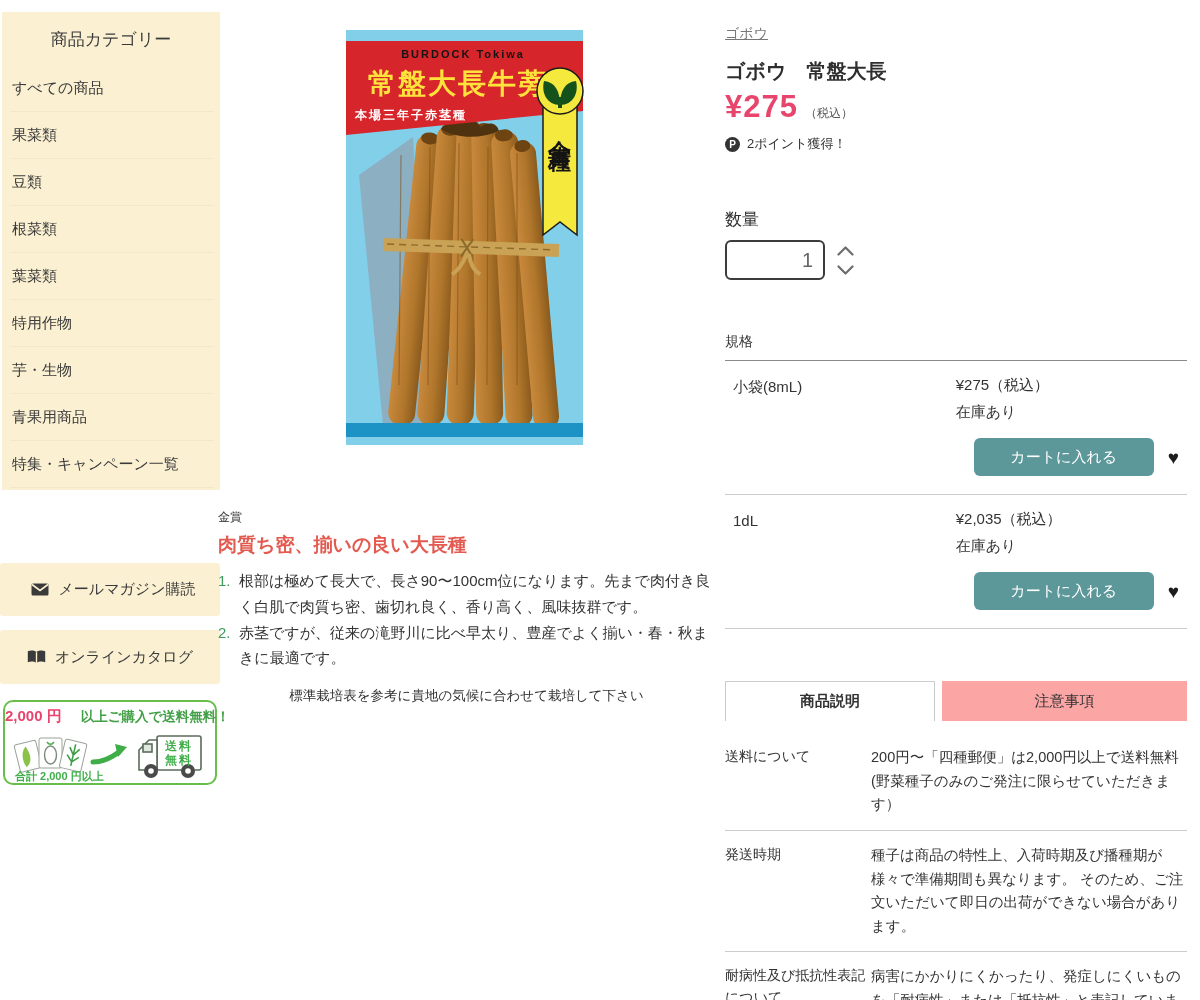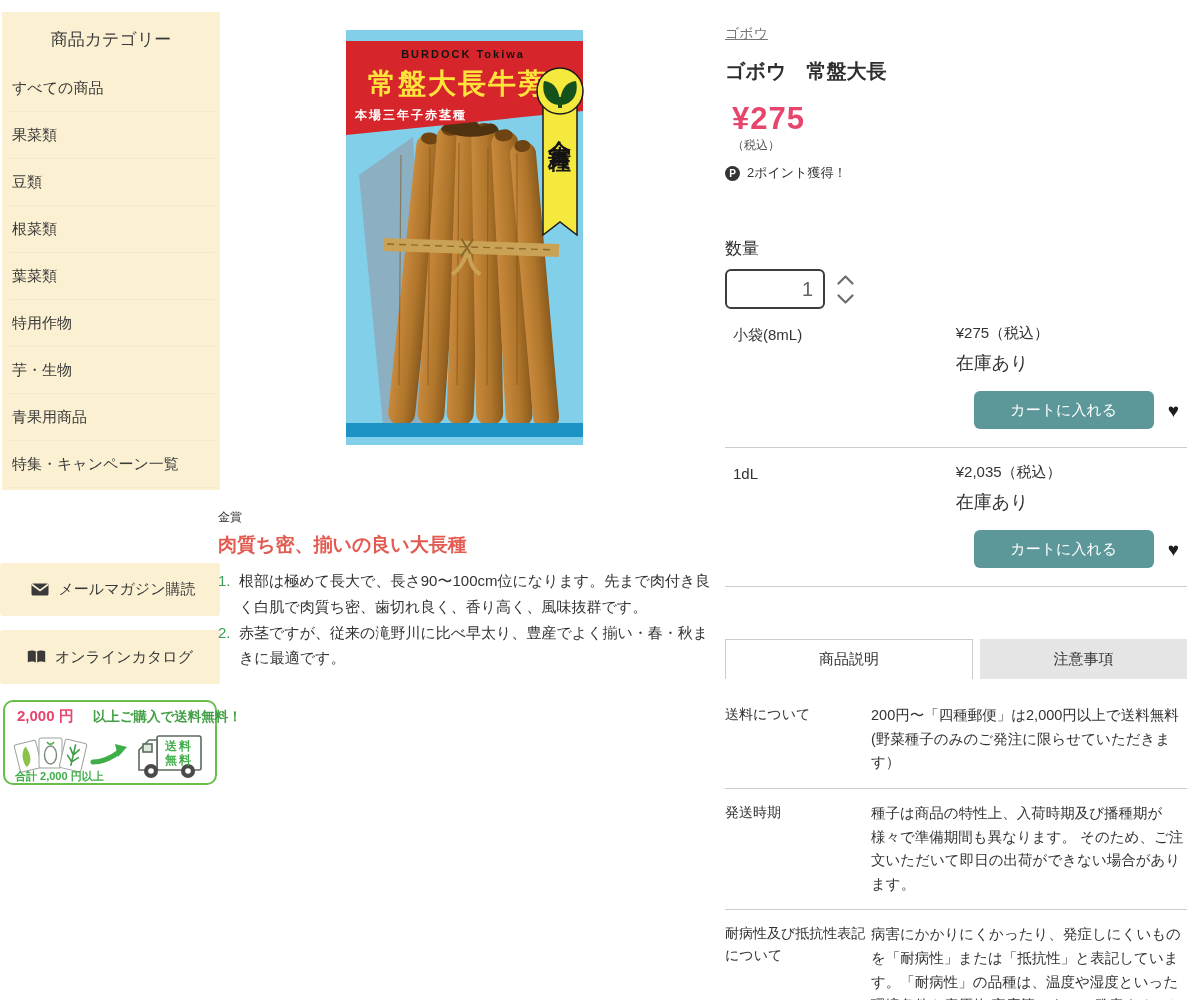--- a/index.html
+++ b/index.html
@@ -12,69 +12,69 @@
   .cat-title { text-align:center; font-size:17px; color:#3a3a3a; padding-bottom:14px; }
   .cat-item { font-size:15px; color:#3a3a3a; line-height:46px; margin:0 6px 0 8px;
     padding-left:2px; border-bottom:1px solid #f3e8c8; cursor:pointer; }
   .side-btn { left:0; width:220px; height:53px; background:#FBF1D2; border-radius:3px;
     display:flex; align-items:center; justify-content:center; gap:9px; font-size:15px;
     color:#3a3a3a; cursor:pointer; }
   .side-btn svg { flex:0 0 auto; }
   .ship-banner { left:3px; top:700px; width:214px; height:85px; background:#fff;
     border:2px solid #67BE4B; border-radius:10px; padding-top:5px; }
   .ship-line1 { text-align:center; font-size:13.5px; font-weight:bold; letter-spacing:0; white-space:nowrap; }
-  .ship-amount { color:#E8446D; font-size:15px;margin-left:12px; }
+  .ship-amount { color:#E8446D; font-size:15px; }
   .ship-rest { color:#43A047;padding-left:19px; }
   .ship-art { display:block; margin:2px auto 0; }
 
   
   .packet { left:341px; top:25px; width:247px; height:425px; }
 
   
   .desc { left:218px; top:509px; width:497px; }
   .desc-award { font-size:12px; color:#333; }
   .desc-head { font-size:19px; font-weight:bold; color:#E25A50; margin:6px 0 10px; }
   .desc-list { list-style:none; counter-reset:n; }
   .desc-list li { counter-increment:n; position:relative; padding-left:21px;
     font-size:15px; line-height:1.72; color:#333; }
   .desc-list li::before { content:counter(n) "."; color:#3C9D5A; position:absolute; left:0; top:0; }
   .desc-note { margin-top:16px; text-align:center; font-size:13.5px; color:#333; }
 
   
   .right { left:725px; top:24px; width:462px; }
   .crumb { font-size:14px; color:#777; text-decoration:underline; cursor:pointer; display:inline-block; }
   .p-title { margin-top:15px; font-size:20px; font-weight:bold; color:#2e2e2e; }
-  .price-row { margin-top:16px; display:flex; align-items:baseline;flex-direction:column; }
+  .price-row { margin-top:4px; display:flex; align-items:baseline; }
   .price { font-size:31px; color:#E8456D; font-weight:600; letter-spacing:1px; }
   .tax { font-size:12px; color:#555; margin-left:7px; }
   .pts-row { margin-top:10px; display:flex; align-items:center; gap:7px; font-size:13px; color:#333; }
   .p-icon { width:15px; height:15px; border-radius:50%; background:#333; color:#fff;
     font-size:10px; font-weight:bold; display:flex; align-items:center; justify-content:center; }
   .qty-label { margin-top:55px; font-size:17px; color:#2e2e2e; }
   .qty-row { margin-top:9px; display:flex; align-items:center; gap:12px; }
   .qty-input { width:100px; height:40px; border:2px solid #3c3c3c; border-radius:6px;
     font-size:20px; color:#666; text-align:right; padding-right:10px;
     font-family:"Liberation Sans","DejaVu Sans",sans-serif; }
   .qty-steppers { display:flex; flex-direction:column; gap:9px; }
   .qty-steppers svg { cursor:pointer; display:block; }
   .spec-label { margin-top:53px; font-size:14px; color:#333; padding-bottom:9px; border-bottom:1px solid #8a8a8a; }
   .variant { display:flex; padding:15px 8px 18px; border-bottom:1px solid #ccc; }
   .v-name { width:240px; font-size:15px; color:#333; padding-top:2px; }
   .v-right { flex:1; }
   .v-price { font-size:15px; color:#333; }
-  .v-stock { font-size:18px; color:#333; margin-top:8px; }
+  .v-stock { font-size:15px; color:#333; margin-top:8px; }
   .v-cart-row { margin-top:16px; display:flex; align-items:center;padding-left:18px; }
   .cart-btn { width:180px; height:38px; background:#5C9799; color:#fff; border:none;
     border-radius:6px; font-size:15px; cursor:pointer;
     font-family:"Liberation Sans","DejaVu Sans",sans-serif; }
   .fav { margin-left:14px; font-size:19px; color:#1d1d1d; cursor:pointer; line-height:1; }
   .tabs { margin-top:52px; display:flex; gap:7px; }
   .tab { height:40px; line-height:38px; text-align:center; font-size:15px; color:#333; cursor:pointer; }
-  .tab-active { width:248px; background:#fff; border:1px solid #ccc; border-bottom:none; }
-  .tab-idle { flex:1; background:#e5e5e5; line-height:40px; }
+  .tab-active { width:210px; background:#fff; border:1px solid #ccc; border-bottom:none;font-weight:bold; }
+  .tab-idle { flex:1; background:#fca5a5; line-height:40px; }
   .info-row { display:flex; border-bottom:1px solid #ccc; padding:13px 0; }
   .info-label { width:146px; flex:0 0 146px; font-size:14px; line-height:1.55; color:#333; }
   .info-text { font-size:14.5px; line-height:1.63; color:#333; }
 </style>
 </head>
 <body>
 
 <div class="abs cat-box">
   <div class="cat-title">商品カテゴリー</div>
   <div class="cat-item">すべての商品</div>
@@ -211,20 +211,21 @@
   </g>
 </svg>
 
 <div class="abs desc">
   <div class="desc-award">金賞</div>
   <div class="desc-head">肉質ち密、揃いの良い大長種</div>
   <ol class="desc-list">
     <li>根部は極めて長大で、長さ90〜100cm位になります。先まで肉付き良く白肌で肉質ち密、歯切れ良く、香り高く、風味抜群です。</li>
     <li>赤茎ですが、従来の滝野川に比べ早太り、豊産でよく揃い・春・秋まきに最適です。</li>
   </ol>
+  <div class="desc-note">標準栽培表を参考に貴地の気候に合わせて栽培して下さい</div>
 </div>
 
 <div class="abs right">
   <a class="crumb">ゴボウ</a>
   <div class="p-title">ゴボウ　常盤大長</div>
 
   <div class="price-row">
     <span class="price">¥275</span>
     <span class="tax">（税込）</span>
   </div>
@@ -240,20 +241,21 @@
     <div class="qty-steppers">
       <svg width="17" height="10" viewBox="0 0 17 10">
           <path d="M1.5 8.5 L8.5 1.5 L15.5 8.5" stroke="#6d6d6d" stroke-width="2.2" fill="none" stroke-linecap="round" stroke-linejoin="round"></path>
         </svg>
       <svg width="17" height="10" viewBox="0 0 17 10">
           <path d="M1.5 1.5 L8.5 8.5 L15.5 1.5" stroke="#6d6d6d" stroke-width="2.2" fill="none" stroke-linecap="round" stroke-linejoin="round"></path>
         </svg>
     </div>
   </div>
 
+  <div class="spec-label">規格</div>
 
   <div class="variant">
     <div class="v-name">小袋(8mL)</div>
     <div class="v-right">
       <div class="v-price">¥275（税込）</div>
       <div class="v-stock">在庫あり</div>
       <div class="v-cart-row">
         <button class="cart-btn">カートに入れる</button>
         <span class="fav">♥</span>
       </div>

